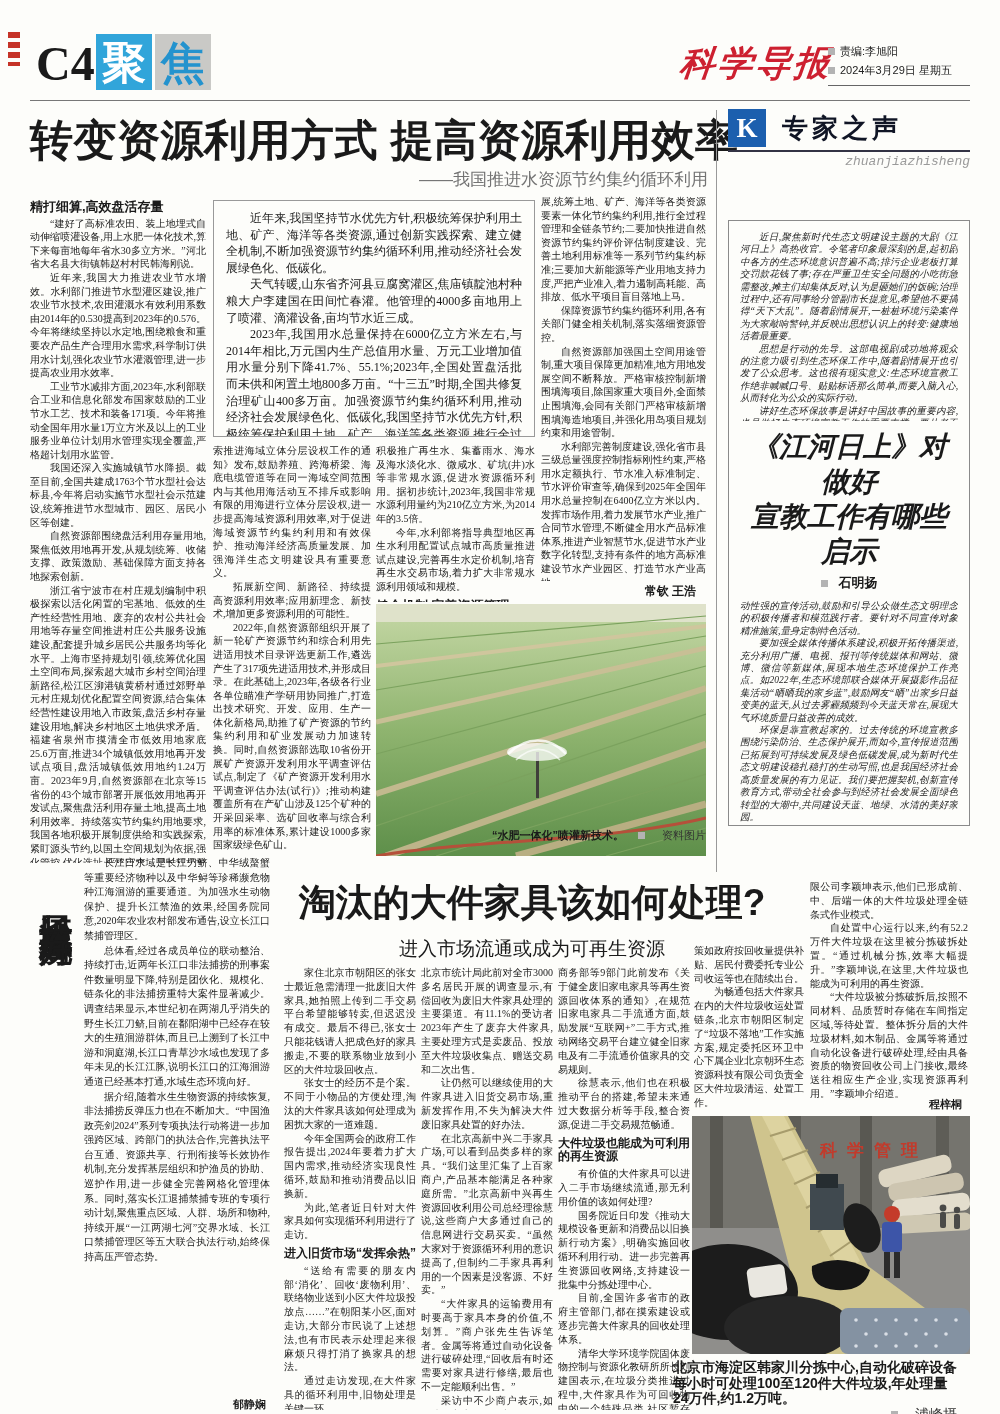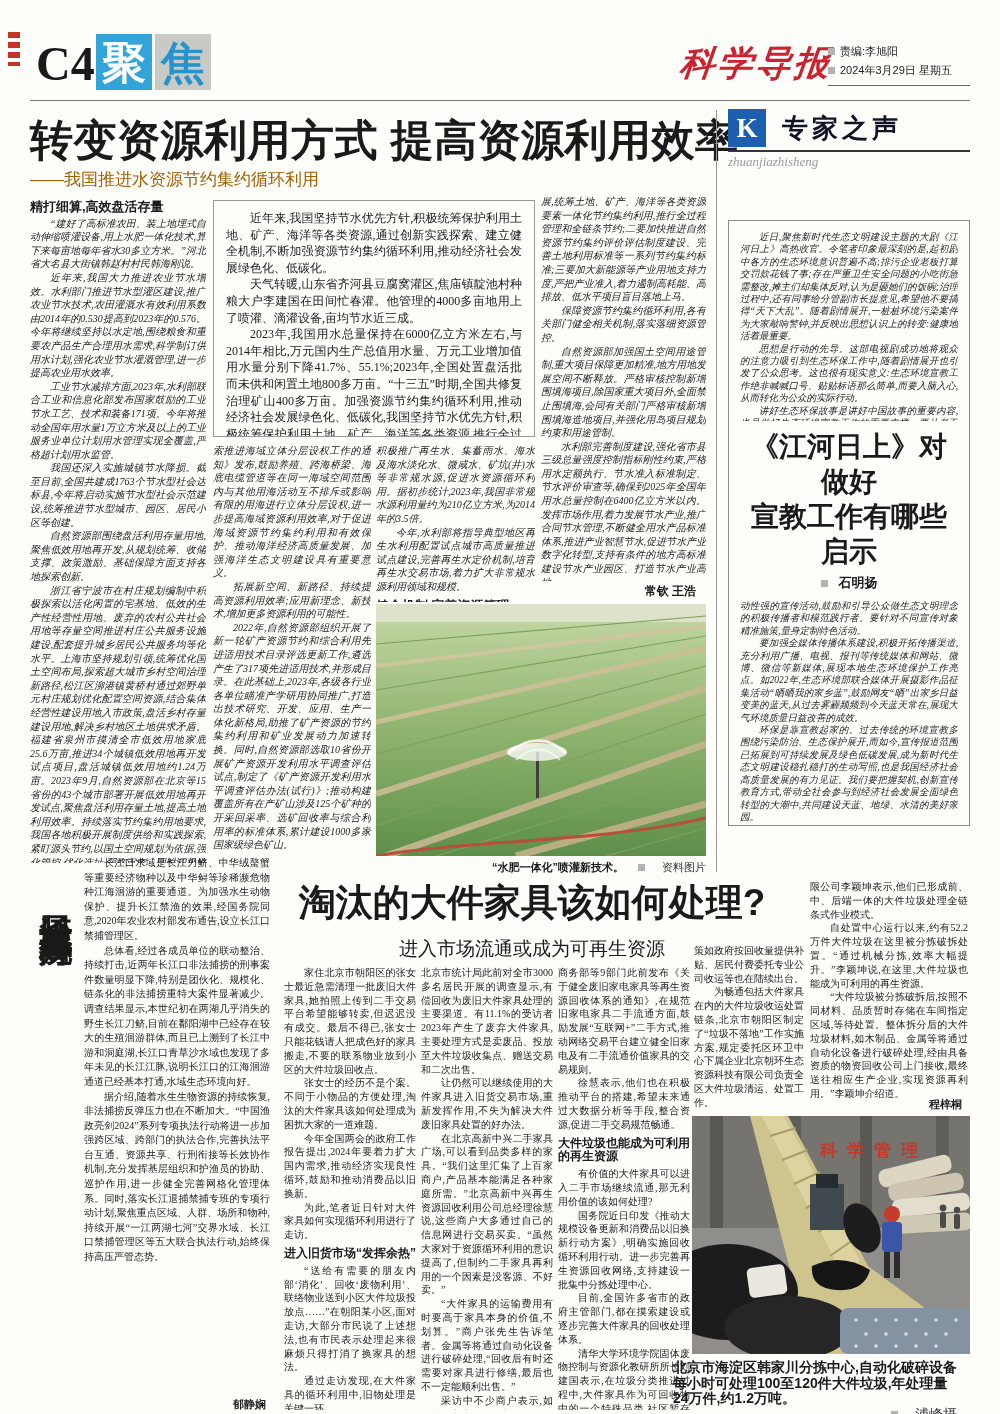--- a/index.html
+++ b/index.html
@@ -12,48 +12,48 @@
   .seclogo{position:absolute;left:96px;top:34px;display:flex;}
   .sq{width:56px;height:56px;text-align:center;font-weight:bold;font-family:"Liberation Sans",sans-serif;font-size:44px;line-height:58px;}
   .sq1{background:#31a5da;color:#fff;}
   .sq2{background:#c9c9c6;color:#2493ce;margin-left:3px;}
   .masthead{position:absolute;right:168px;top:40px;font-size:35px;font-weight:bold;font-style:italic;color:#cd2030;letter-spacing:3px;transform:skewX(-6deg);font-family:"Liberation Serif",serif;}
   .meta{position:absolute;right:30px;top:42px;width:142px;font-size:11px;line-height:19px;border-bottom:1px solid #666;padding-bottom:5px;font-family:"Liberation Sans",sans-serif;color:#222;}
   .msq{display:inline-block;width:7px;height:7px;background:#b3b3b3;margin-right:5px;}
   
   .main{position:absolute;left:30px;top:106px;width:678px;height:772px;}
   .main-headline{position:absolute;left:0;right:0;top:6px;text-align:center;font-family:"Liberation Sans",sans-serif;font-weight:bold;font-size:43px;letter-spacing:0.5px;white-space:nowrap;}
-  .main-deck{position:absolute;left:0;right:0;top:62px;text-align:left;font-size:17px;font-family:"Liberation Sans",sans-serif;color:#a16207;}
+  .main-deck{position:absolute;left:0;right:0;top:62px;text-align:right;font-size:17px;font-family:"Liberation Sans",sans-serif;color:#737373;}
   .mcol{position:absolute;overflow:hidden;font-size:10px;line-height:13.6px;text-align:justify;}
-  .mcol p{margin:0;text-indent:2em;font-style:italic;}
+  .mcol p{margin:0;text-indent:2em;}
   .msub{font-family:"Liberation Sans",sans-serif;font-weight:bold;font-size:13px;margin:5px 0 3px;text-indent:0;}
   .col1{left:0;top:89px;width:176px;height:668px;}
   .introbox{position:absolute;left:183px;top:94px;width:322px;height:237px;border:1px solid #999;padding:9px 12px;box-sizing:border-box;font-size:12px;line-height:16.6px;text-align:justify;overflow:hidden;}
   .introbox p{margin:0;text-indent:2em;}
   .col2{left:183px;top:338px;width:158px;height:408px;}
   .col3{left:346px;top:338px;width:159px;height:158px;}
   .col4{left:511px;top:89px;width:165px;height:404px;display:flex;flex-direction:column;}
   .col4 .flow{flex:1;overflow:hidden;}
   .mbyline{text-align:right;font-family:"Liberation Sans",sans-serif;font-weight:bold;font-size:12px;padding:4px 10px 0 0;}
   .fieldphoto{position:absolute;left:346px;top:498px;width:330px;height:252px;overflow:hidden;background:#7fa763;}
-  .mcap{position:absolute;left:346px;top:754px;width:330px;font-size:11px;font-weight:bold;font-family:"Liberation Sans",sans-serif;display:flex;justify-content:flex-end;gap:14px;align-items:center;}
+  .mcap{position:absolute;left:346px;top:722px;width:330px;font-size:11px;font-weight:bold;font-family:"Liberation Sans",sans-serif;display:flex;justify-content:flex-end;gap:14px;align-items:center;}
   .credit{font-weight:normal;color:#333;display:flex;align-items:center;gap:12px;}
   .vrule1{position:absolute;left:716px;top:110px;height:762px;border-left:1px solid #999;}
   
   .sb{position:absolute;left:728px;top:106px;width:242px;}
   .sb-head{position:relative;height:44px;border-bottom:2px solid #334;display:flex;align-items:center;}
   .klogo{width:38px;height:38px;background:#1c5fae;color:#fff;text-align:center;font:bold 27px/38px "Liberation Serif",serif;}
   .sb-title{font-size:26px;font-weight:bold;letter-spacing:4px;padding-left:16px;color:#101525;font-family:"Liberation Serif",serif;}
-  .pinyin{color:#9a9a9a;font-style:italic;font-size:13px;margin-top:2px;font-family:Liberation Serif, serif;}
+  .pinyin{text-align:right;color:#9a9a9a;font-style:italic;font-size:13px;margin-top:2px;font-family:Liberation Mono, monospace;}
   .sb-box{position:absolute;left:0;top:114px;width:242px;height:606px;border:1px solid #8a8a8a;padding:10px 11px;box-sizing:border-box;}
   .sb-text{font-size:9.5px;line-height:12.4px;font-style:italic;text-align:justify;overflow:hidden;color:#222;}
   .sb-text p{margin:0;text-indent:2em;}
   .sb-part1{height:190px;}
   .sb-part2{height:258px;}
-  .sb-arttitle{text-align:center;font-family:"Liberation Sans",sans-serif;font-weight:bold;font-size:28px;line-height:35px;margin:8px 0 5px;}
+  .sb-arttitle{text-align:center;font-family:"Liberation Sans",sans-serif;font-weight:bold;font-size:28px;line-height:35px;margin:8px 0 5px;font-style:italic;}
   .sb-byline{text-align:center;font-size:13px;font-weight:bold;margin:0 0 8px;display:flex;justify-content:center;align-items:center;gap:6px;font-family:"Liberation Sans",sans-serif;}
   
   .yz-vtitle{position:absolute;left:30px;top:888px;width:48px;height:460px;writing-mode:vertical-rl;text-orientation:upright;font-family:"Liberation Sans",sans-serif;font-weight:bold;font-size:33px;letter-spacing:2px;}
   .yz{position:absolute;left:84px;top:856px;width:186px;height:556px;display:flex;flex-direction:column;}
   .yz-body{flex:1;overflow:hidden;font-size:10px;line-height:14.6px;text-align:justify;}
   .yz-body p{margin:0;text-indent:2em;}
   .yz-body p.first{text-indent:1em;}
   .lead{font-weight:bold;font-family:"Liberation Sans",sans-serif;}
   .yz-byline{text-align:right;font-weight:bold;font-size:11px;font-family:"Liberation Sans",sans-serif;padding-right:4px;}
   

